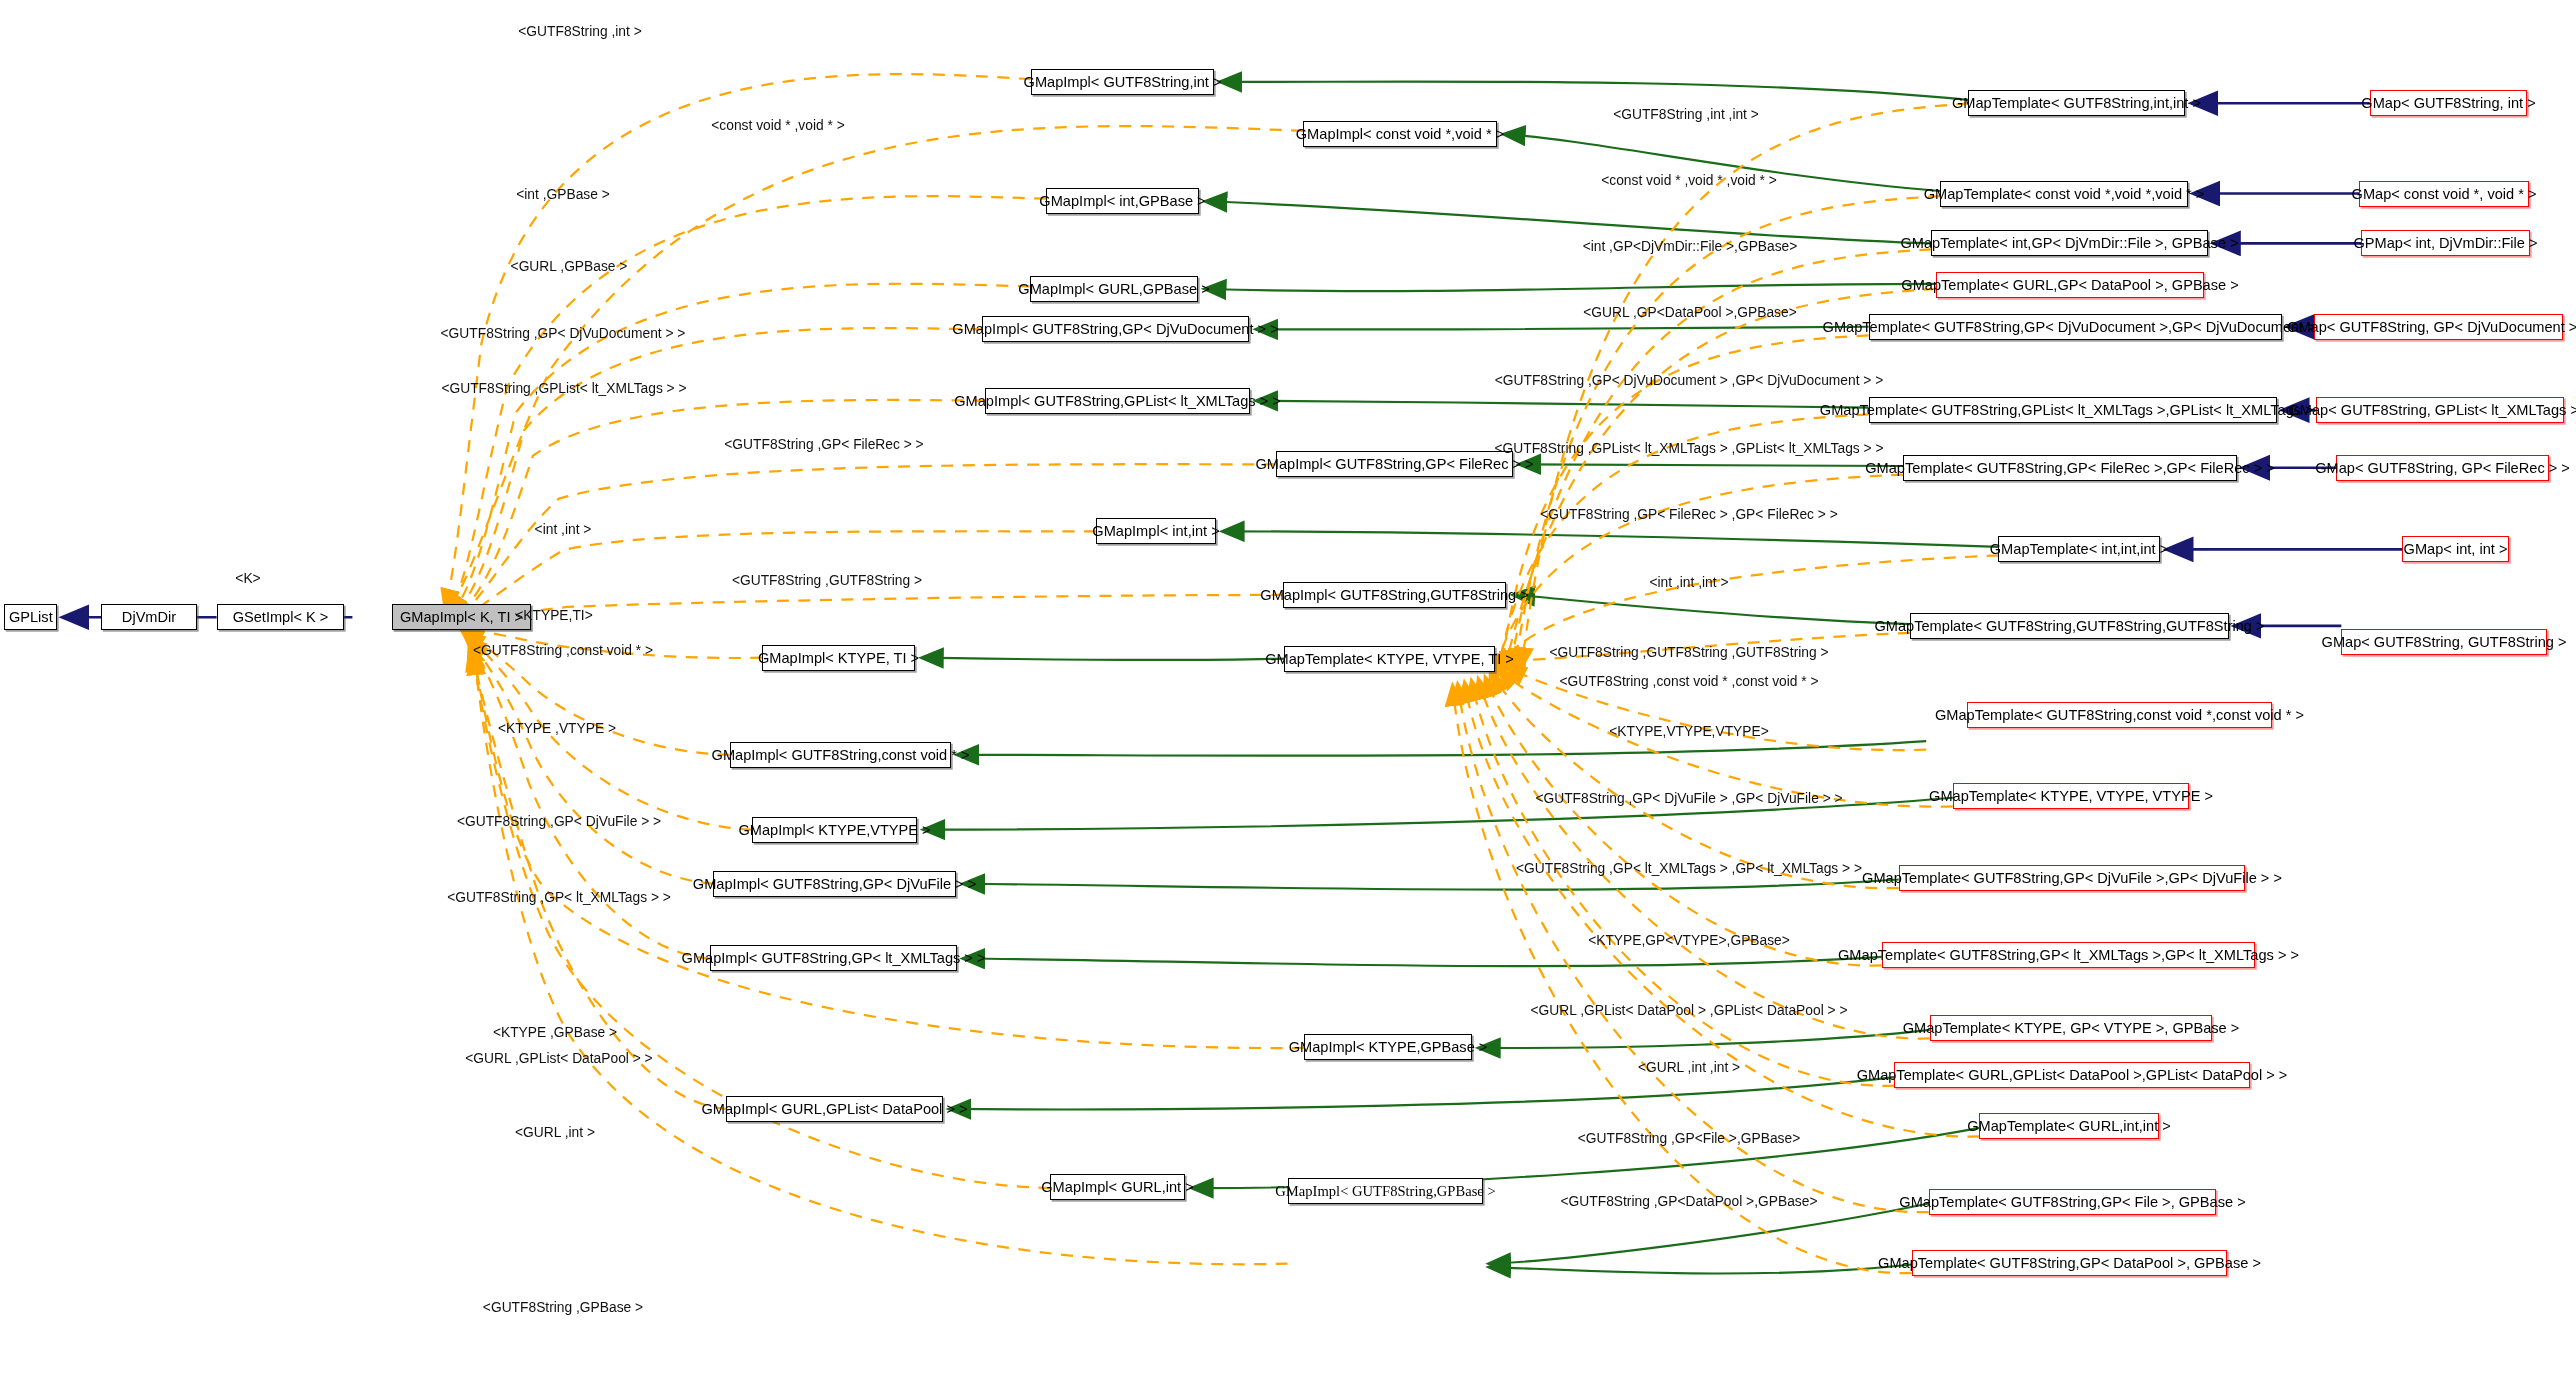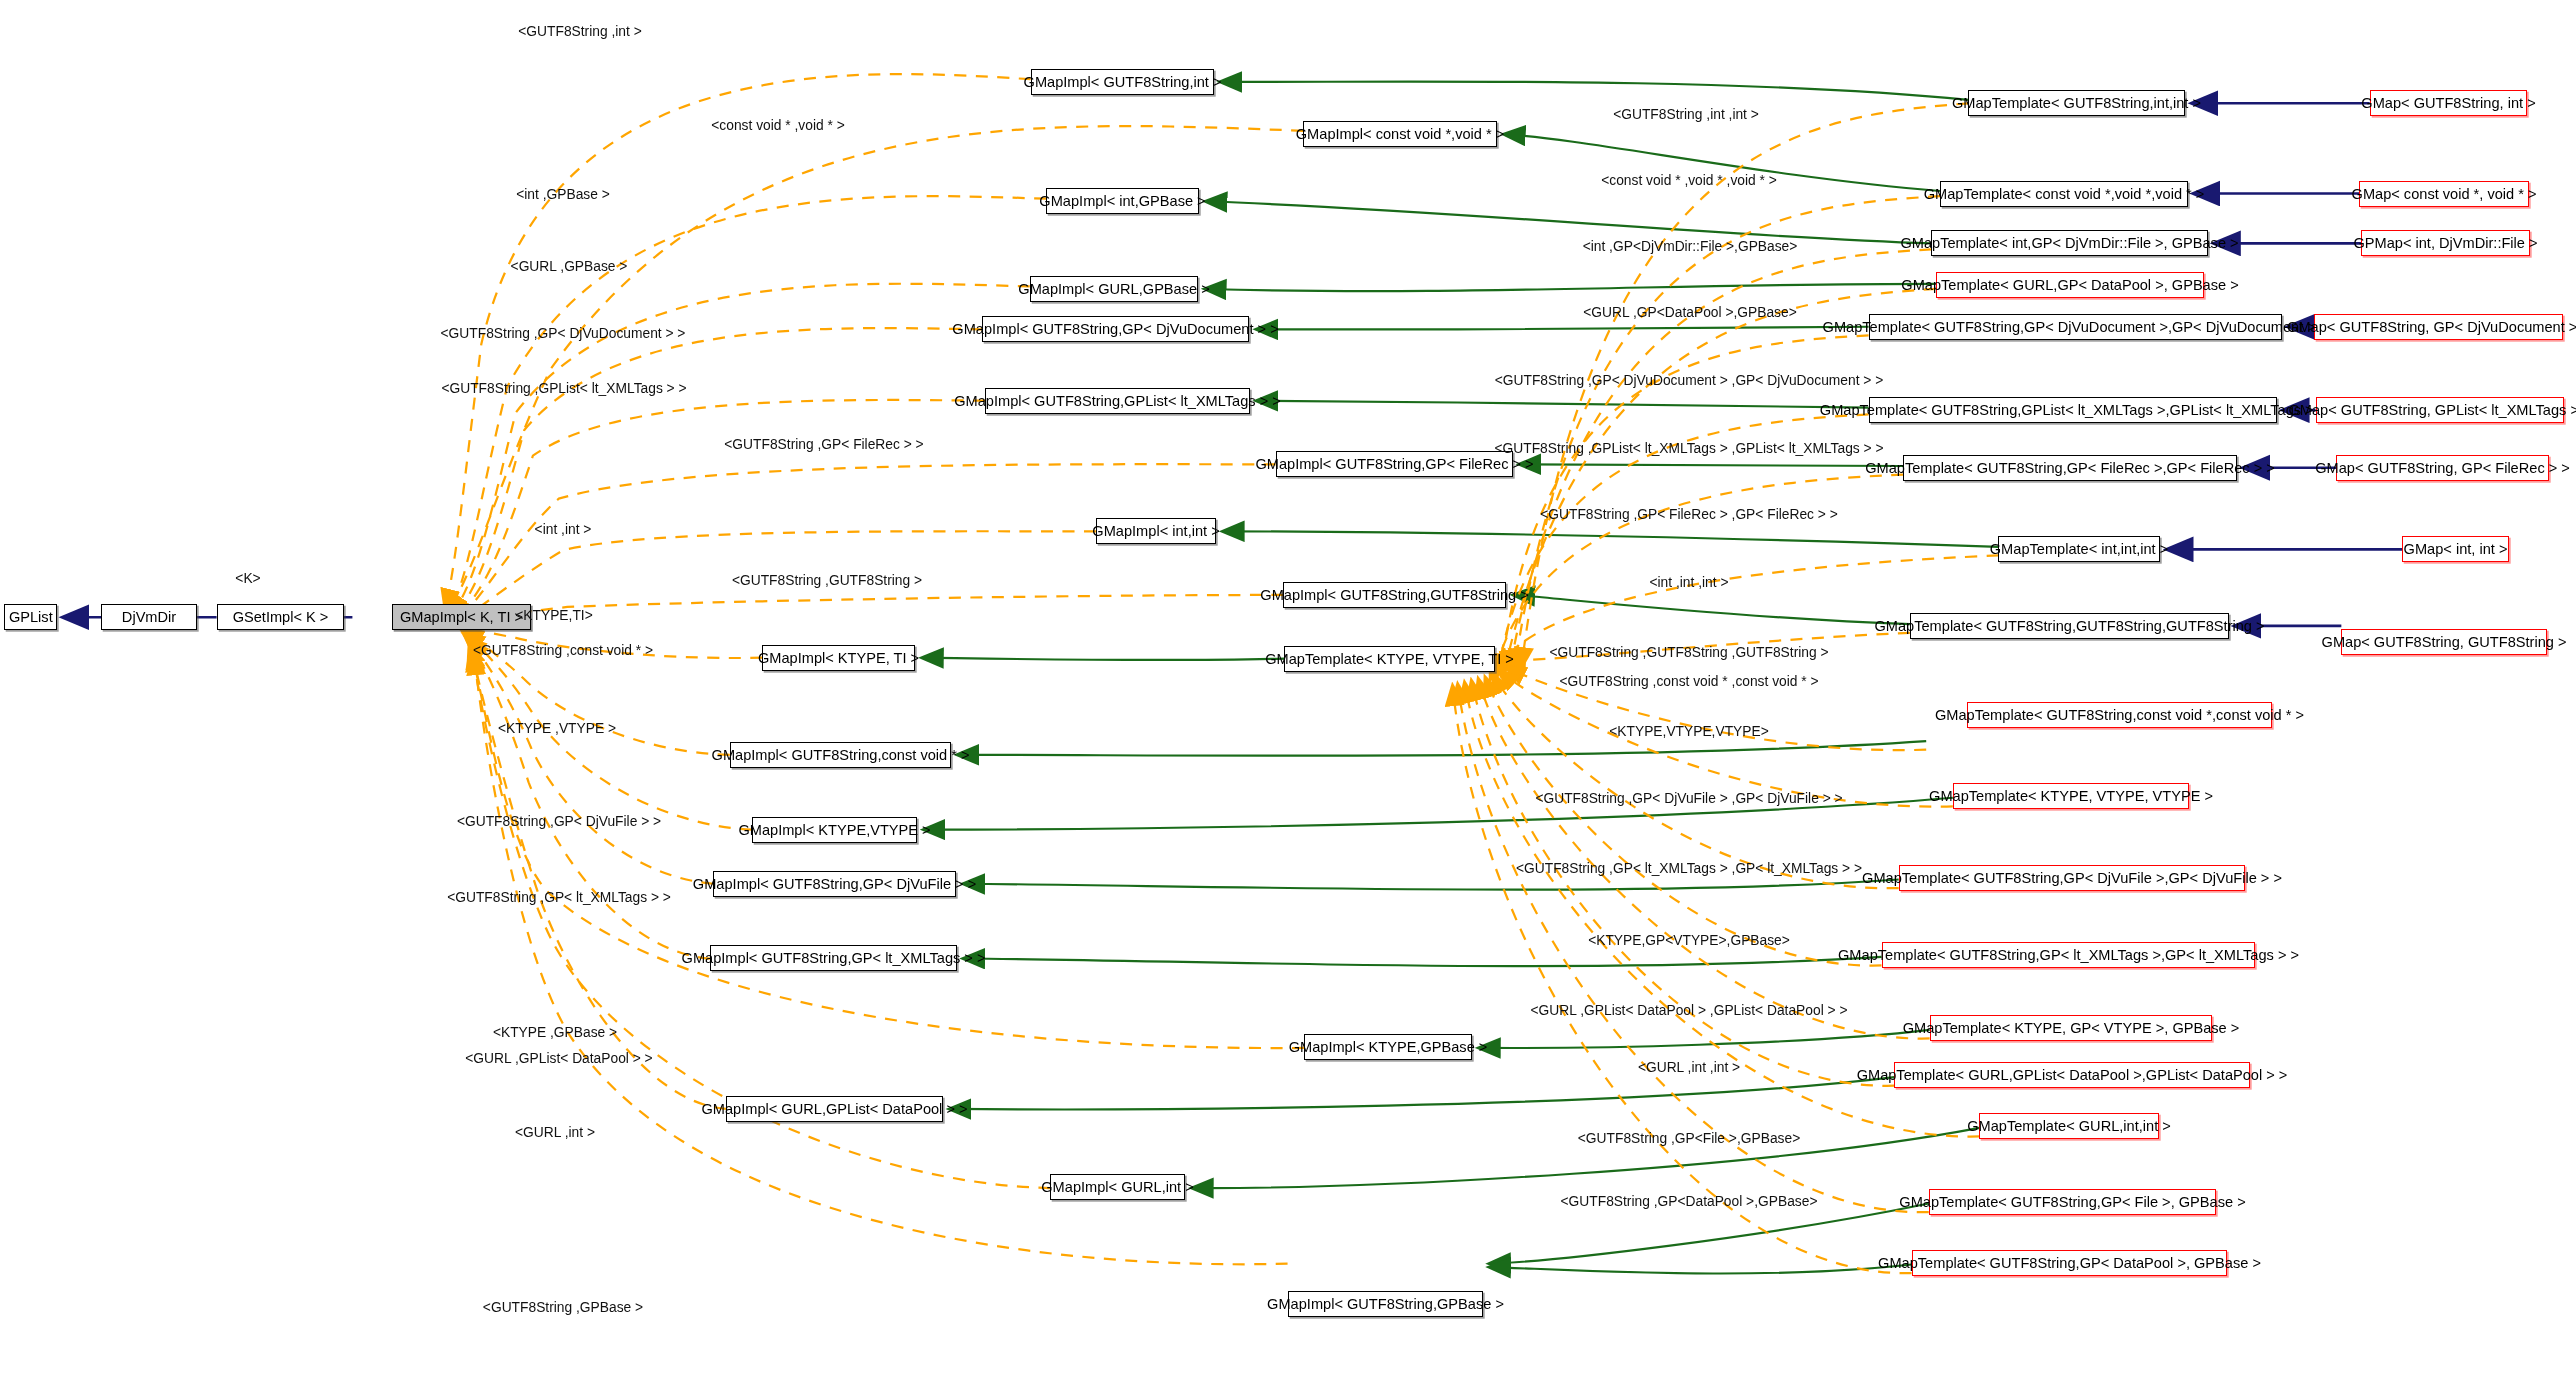--- a/index.html
+++ b/index.html
@@ -187,21 +187,21 @@
       </div>
       <div class="node" style="left: 1304px; top: 1034px; width: 168px;">
         <span>GMapImpl&lt; KTYPE,GPBase &gt;</span>
       </div>
       <div class="node" style="left: 726px; top: 1096px; width: 217px;">
         <span>GMapImpl&lt; GURL,GPList&lt; DataPool &gt; &gt;</span>
       </div>
       <div class="node" style="left: 1050px; top: 1174px; width: 135px;">
         <span>GMapImpl&lt; GURL,int &gt;</span>
       </div>
-      <div class="node" style="left: 1288px; top: 1291px; width: 195px;">
+      <div class="node" style="left: 1288px; top: 1178px; width: 195px; font-family: Liberation Serif, serif;">
         <span>GMapImpl&lt; GUTF8String,GPBase &gt;</span>
       </div>
       <div class="node" style="left: 1968px; top: 90px; width: 217px;">
         <span>GMapTemplate&lt; GUTF8String,int,int &gt;</span>
       </div>
       <div class="node" style="left: 1940px; top: 181px; width: 248px;">
         <span>GMapTemplate&lt; const void *,void *,void * &gt;</span>
       </div>
       <div class="node" style="left: 1931px; top: 230px; width: 277px;">
         <span>GMapTemplate&lt; int,GP&lt; DjVmDir::File &gt;, GPBase &gt;</span>

